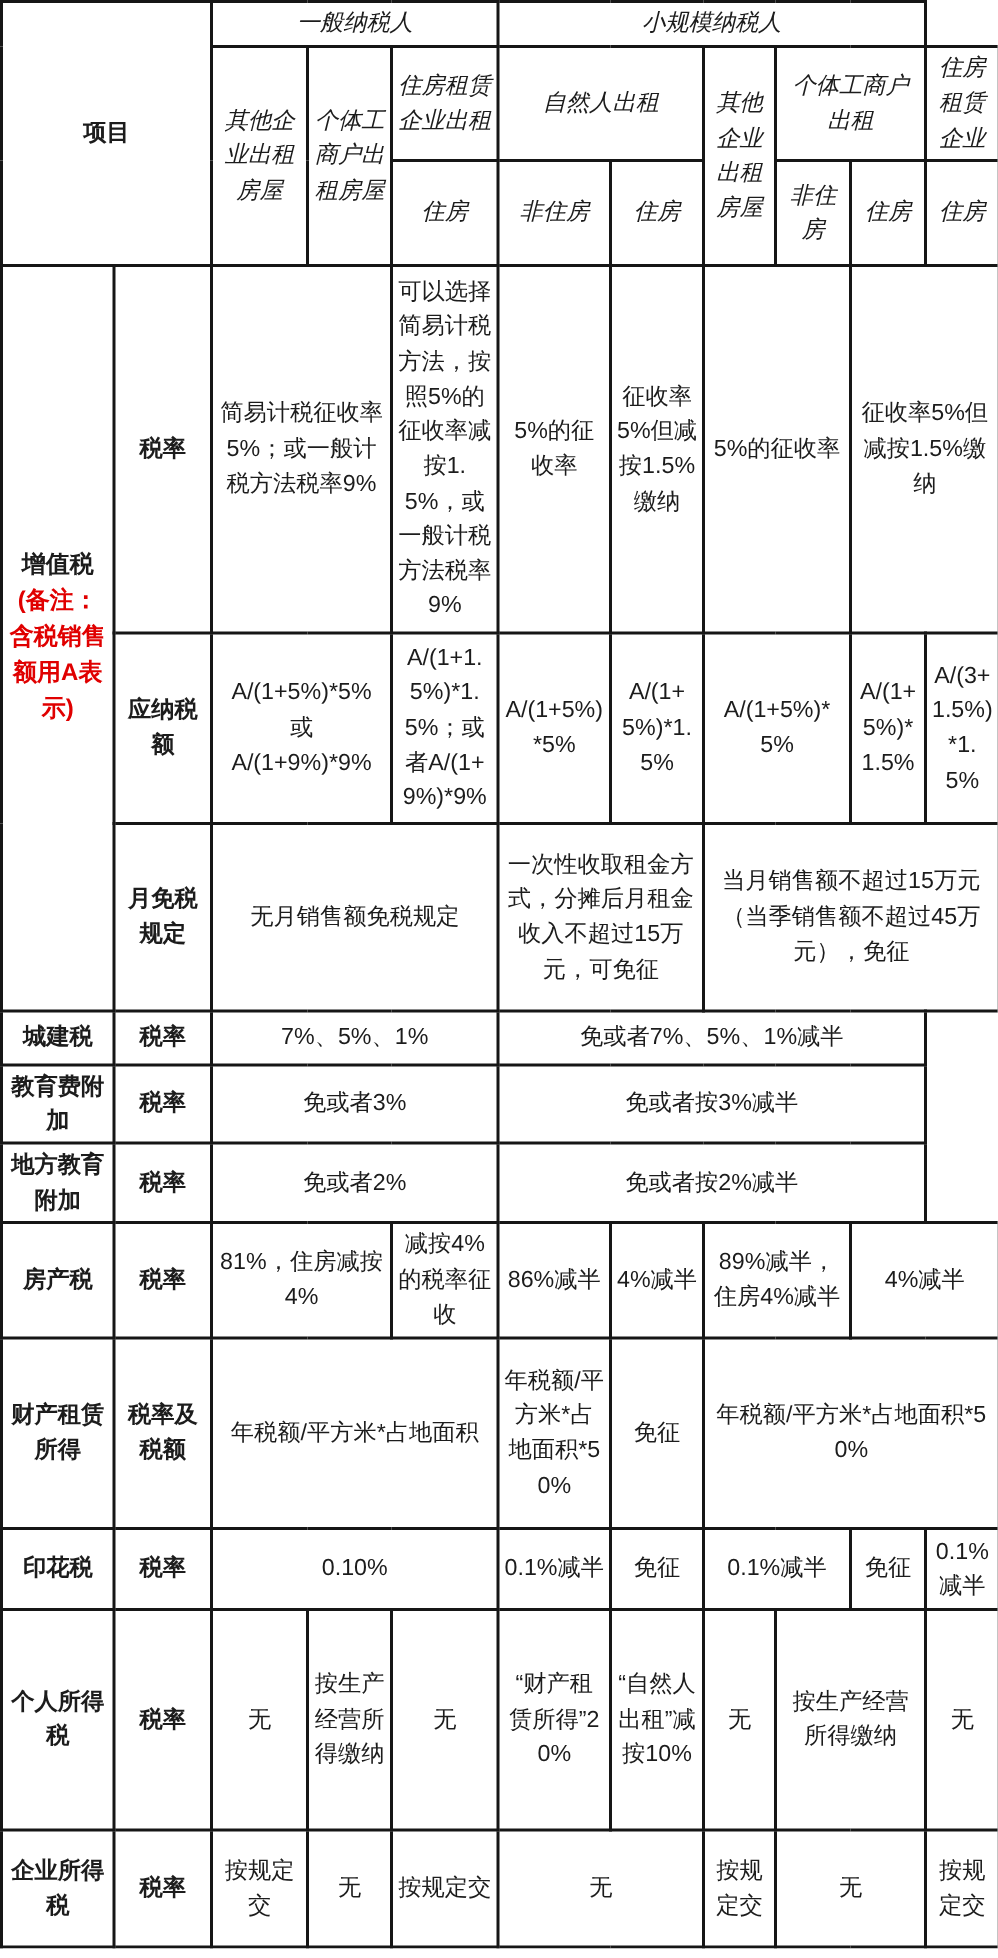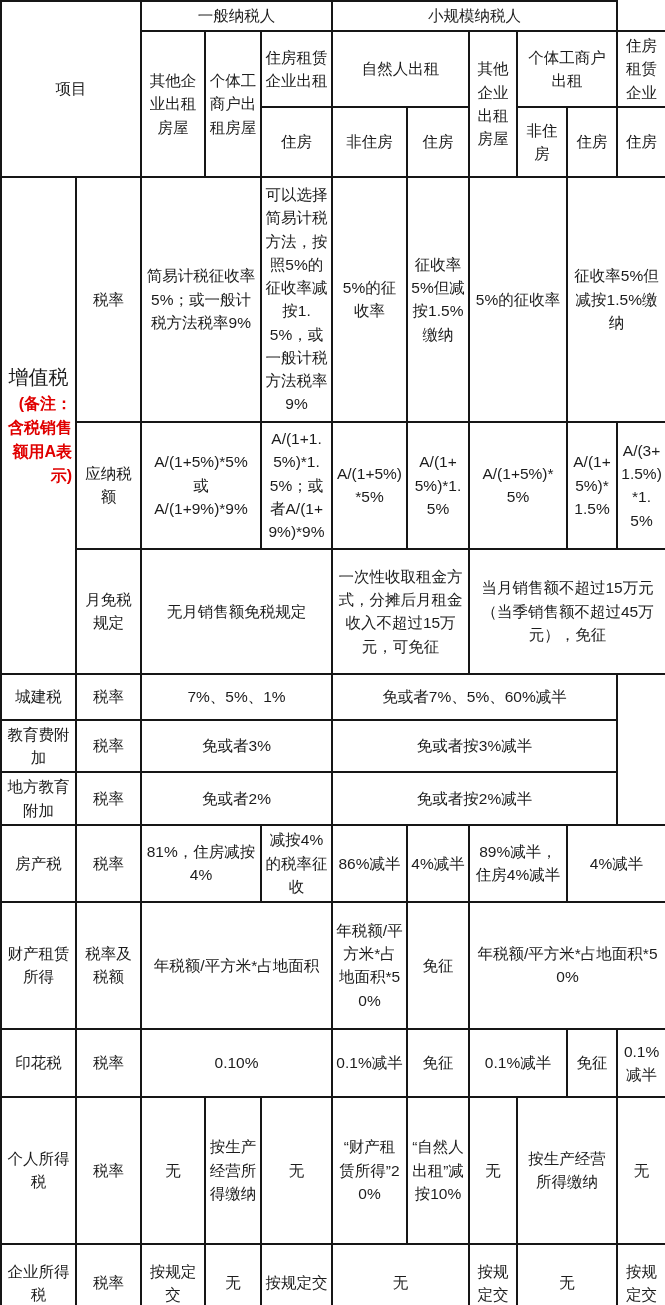--- a/index.html
+++ b/index.html
@@ -19,24 +19,24 @@
     border:2px solid #161616;
     text-align:center;
     vertical-align:middle;
     padding:2px 3px;
     font-size:15.5px;
     line-height:1.5;
     white-space:pre-line;
     word-break:break-all;
     overflow:hidden;
   }
-  td.hdr{font-size:16px;}
-  td.bold{font-weight:normal;font-size:16px;}
-  .row-label{font-weight:normal;font-size:20px;}
-  .row-note{font-weight:bold;font-size:16px;color:#e00000;display:block;text-align:right;}
+  td.hdr{font-size:16px;font-style:italic;}
+  td.bold{font-weight:bold;font-size:16px;}
+  .row-label{font-weight:bold;font-size:16px;}
+  .row-note{font-weight:bold;font-size:16px;color:#e00000;display:block;}
   .formula{letter-spacing:0px;}
 </style>
 </head>
 <body>
 
 <table class="tax">
   <colgroup>
     <col style="width:75px">
       <col style="width:65px">
     <col style="width:64px">
@@ -103,25 +103,25 @@
     <td class="formula">A/(3+1.5%)*1.5%</td>
   </tr>
 
   <tr style="height:125px">
     <td class="bold">月免税规定</td>
     <td colspan="3">无月销售额免税规定</td>
     <td colspan="2">一次性收取租金方式，分摊后月租金收入不超过15万元，可免征</td>
     <td colspan="4">当月销售额不超过15万元（当季销售额不超过45万元），免征</td>
   </tr>
 
-  <tr style="height:46px">
+  <tr style="height:36px">
     <td class="bold">城建税</td>
     <td class="bold">税率</td>
     <td colspan="3">7%、5%、1%</td>
-    <td colspan="5">免或者7%、5%、60%减半</td>
+    <td colspan="5">免或者7%、5%、1%减半</td>
   </tr>
 
   <tr style="height:47px">
     <td class="bold">教育费附加</td>
     <td class="bold">税率</td>
     <td colspan="3">免或者3%</td>
     <td colspan="5">免或者按3%减半</td>
   </tr>
 
   <tr style="height:48px">
@@ -144,21 +144,21 @@
 
   <tr style="height:127px">
     <td class="bold">财产租赁所得</td>
     <td class="bold">税率及税额</td>
     <td colspan="3">年税额/平方米*占地面积</td>
     <td>年税额/平方米*占地面积*50%</td>
     <td>免征</td>
     <td colspan="4">年税额/平方米*占地面积*50%</td>
   </tr>
 
-  <tr style="height:68px">
+  <tr style="height:54px">
     <td class="bold">印花税</td>
     <td class="bold">税率</td>
     <td colspan="3">0.10%</td>
     <td>0.1%减半</td>
     <td>免征</td>
     <td colspan="2">0.1%减半</td>
     <td>免征</td>
     <td>0.1%减半</td>
   </tr>
 

